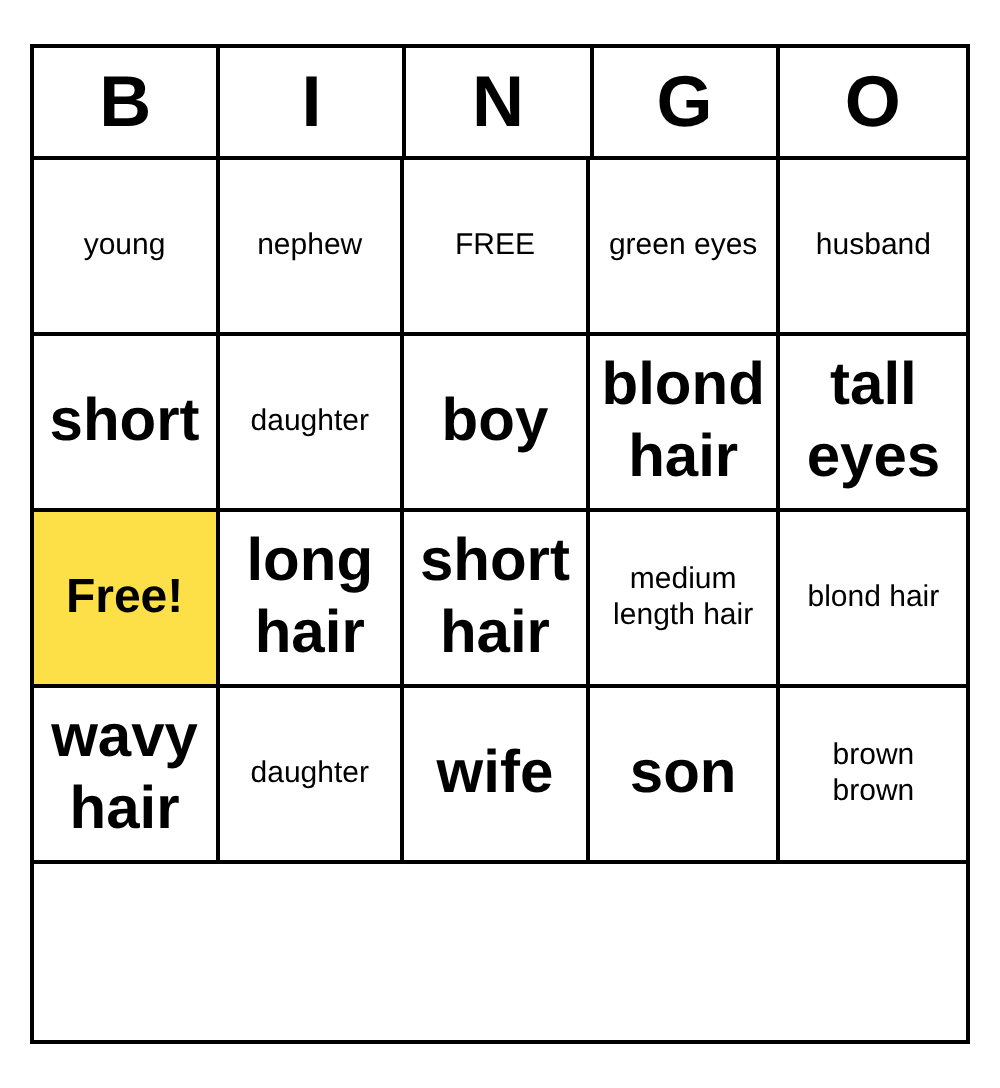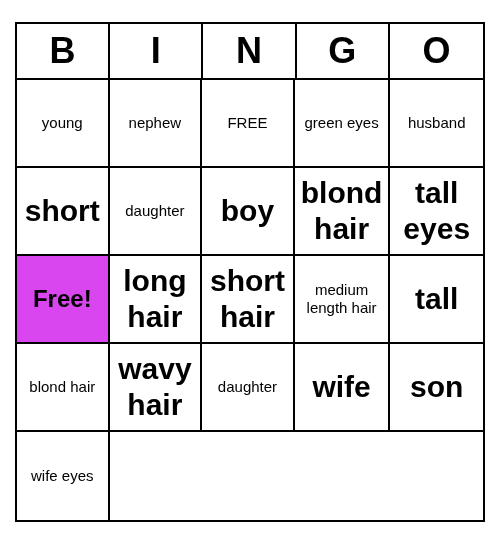--- a/index.html
+++ b/index.html
@@ -67,21 +67,21 @@
     .bingo-cell:nth-child(n+21) {
       border-bottom: none;
     }
 
     .bingo-cell.large-text {
       font-size: 30px;
       font-weight: bold;
     }
 
     .bingo-cell.free-cell {
-      background-color: #d946ef;
+      background-color: #fde047;
       font-size: 24px;
       font-weight: bold;
     }
   </style>
 </head>
 <body>
 
 <div class="bingo-card">
   <div class="bingo-header">
   <div class="bingo-header-cell">B</div>
@@ -98,21 +98,20 @@
       <div class="bingo-cell">husband</div>
       <div class="bingo-cell large-text">short</div>
       <div class="bingo-cell">daughter</div>
       <div class="bingo-cell large-text">boy</div>
       <div class="bingo-cell large-text">blond hair</div>
       <div class="bingo-cell large-text">tall eyes</div>
       <div class="bingo-cell free-cell">Free!</div>
       <div class="bingo-cell large-text">long hair</div>
       <div class="bingo-cell large-text">short hair</div>
       <div class="bingo-cell">medium length hair</div>
-      <div class="bingo-cell large-text">tall</div>
       <div class="bingo-cell">blond hair</div>
       <div class="bingo-cell large-text">wavy hair</div>
       <div class="bingo-cell">daughter</div>
       <div class="bingo-cell large-text">wife</div>
       <div class="bingo-cell large-text">son</div>
-      <div class="bingo-cell">wife eyes</div>
+      <div class="bingo-cell">brown brown</div>
     </div>
 </div>
 
 </body></html>

